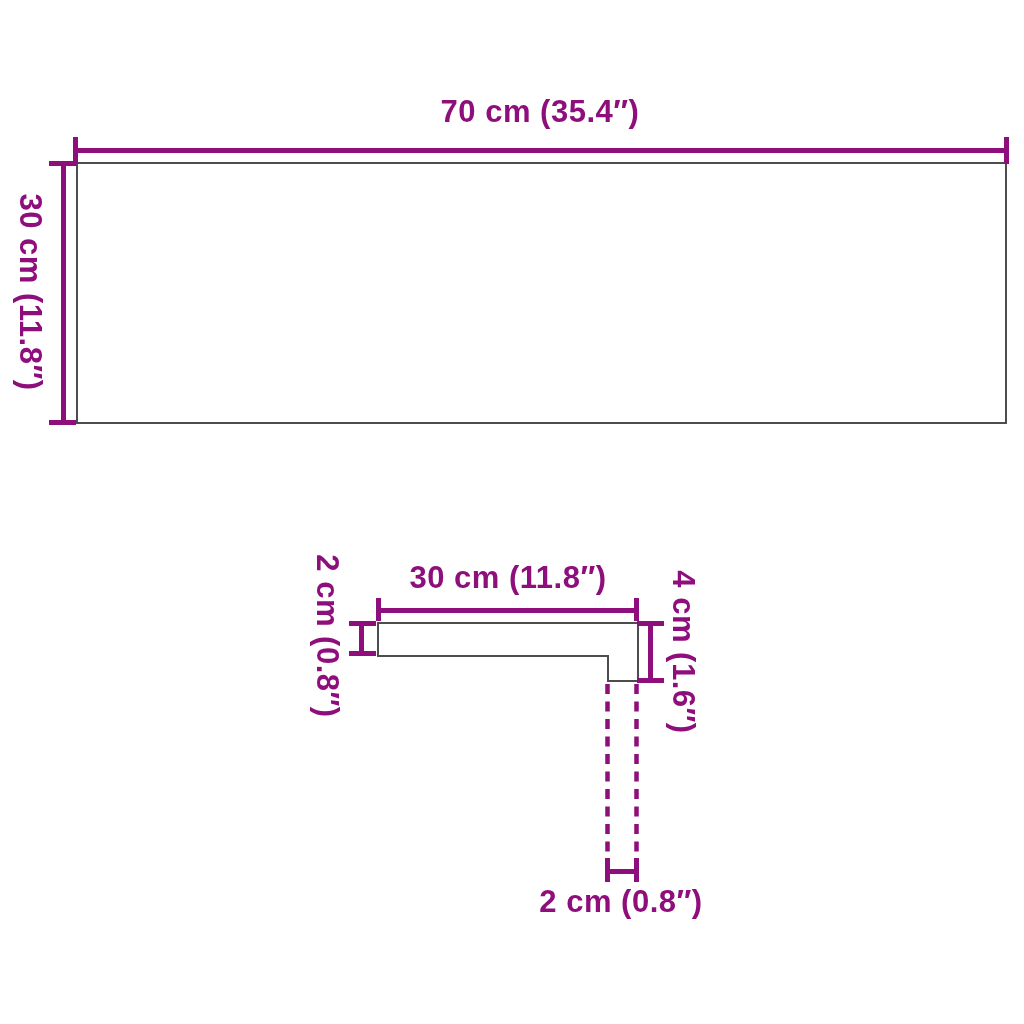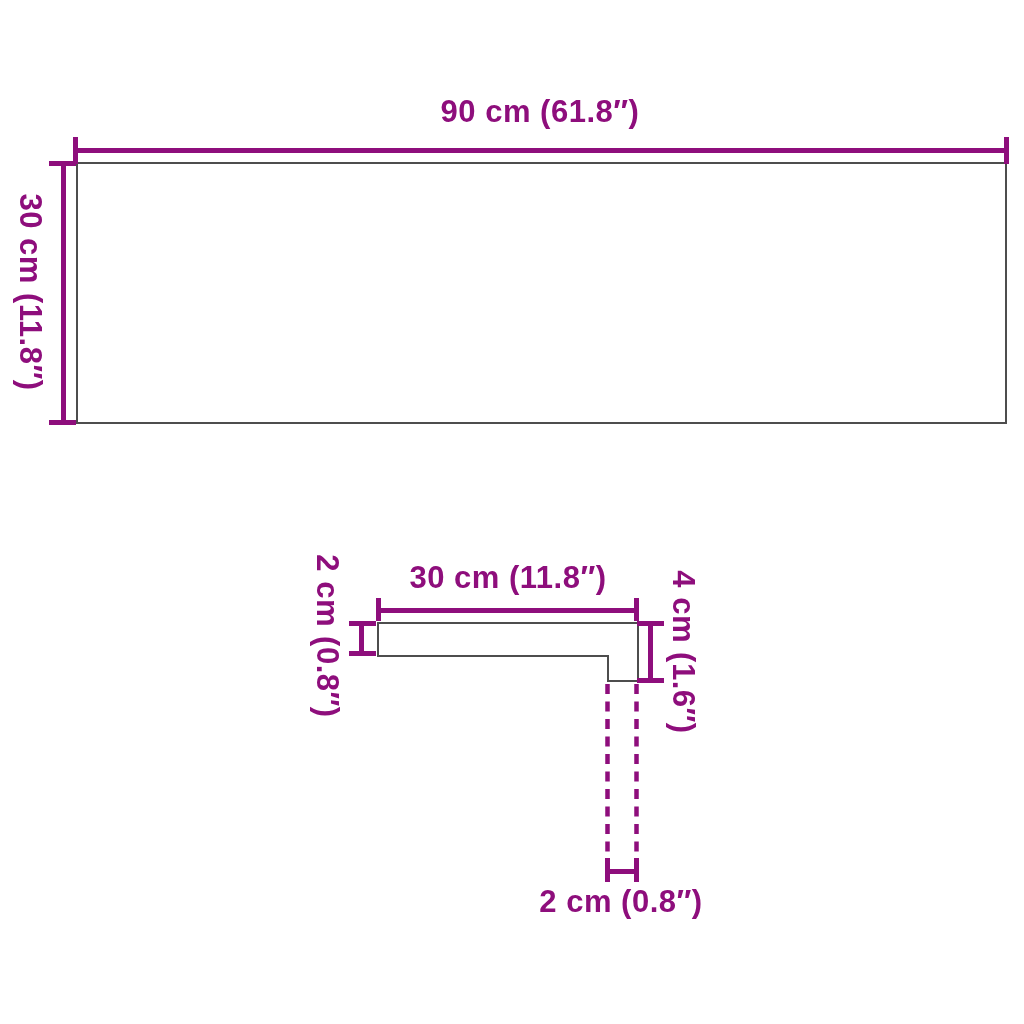--- a/index.html
+++ b/index.html
@@ -32,21 +32,21 @@
   <svg class="shapes" width="1024" height="1024" viewBox="0 0 1024 1024">
     <rect x="77" y="163" width="929" height="260" fill="none" stroke="#4d4d4d" stroke-width="2"></rect>
     <path d="M 378 623 L 638 623 L 638 681 L 608 681 L 608 656 L 378 656 Z" fill="#ffffff" stroke="#4d4d4d" stroke-width="2"></path>
     <line x1="607.5" y1="684" x2="607.5" y2="857" stroke="#8E0E7C" stroke-width="4.5" stroke-dasharray="10 7.5"></line>
     <line x1="636.5" y1="684" x2="636.5" y2="857" stroke="#8E0E7C" stroke-width="4.5" stroke-dasharray="10 7.5"></line>
   </svg>
 
   <div class="dline" style="left:75px;top:148px;width:933px;height:5px;"></div>
   <div class="dline" style="left:73px;top:137px;width:5px;height:27px;"></div>
   <div class="dline" style="left:1004px;top:137px;width:5px;height:27px;"></div>
-  <div class="dim-label center-x" style="left:540px;top:96px;">90 cm (61.8″)</div>
+  <div class="dim-label center-x" style="left:540px;top:96px;">70 cm (35.4″)</div>
 
   <div class="dline" style="left:61px;top:163px;width:5px;height:261px;"></div>
   <div class="dline" style="left:49px;top:161px;width:27px;height:5px;"></div>
   <div class="dline" style="left:49px;top:420px;width:27px;height:5px;"></div>
   <div class="dim-label rot-cw" style="left:30px;top:292px;">30 cm (11.8″)</div>
 
   <div class="dline" style="left:378px;top:608px;width:260px;height:5px;"></div>
   <div class="dline" style="left:376px;top:598px;width:5px;height:23px;"></div>
   <div class="dline" style="left:634px;top:598px;width:5px;height:23px;"></div>
   <div class="dim-label center-x" style="left:508px;top:562px;">30 cm (11.8″)</div>

